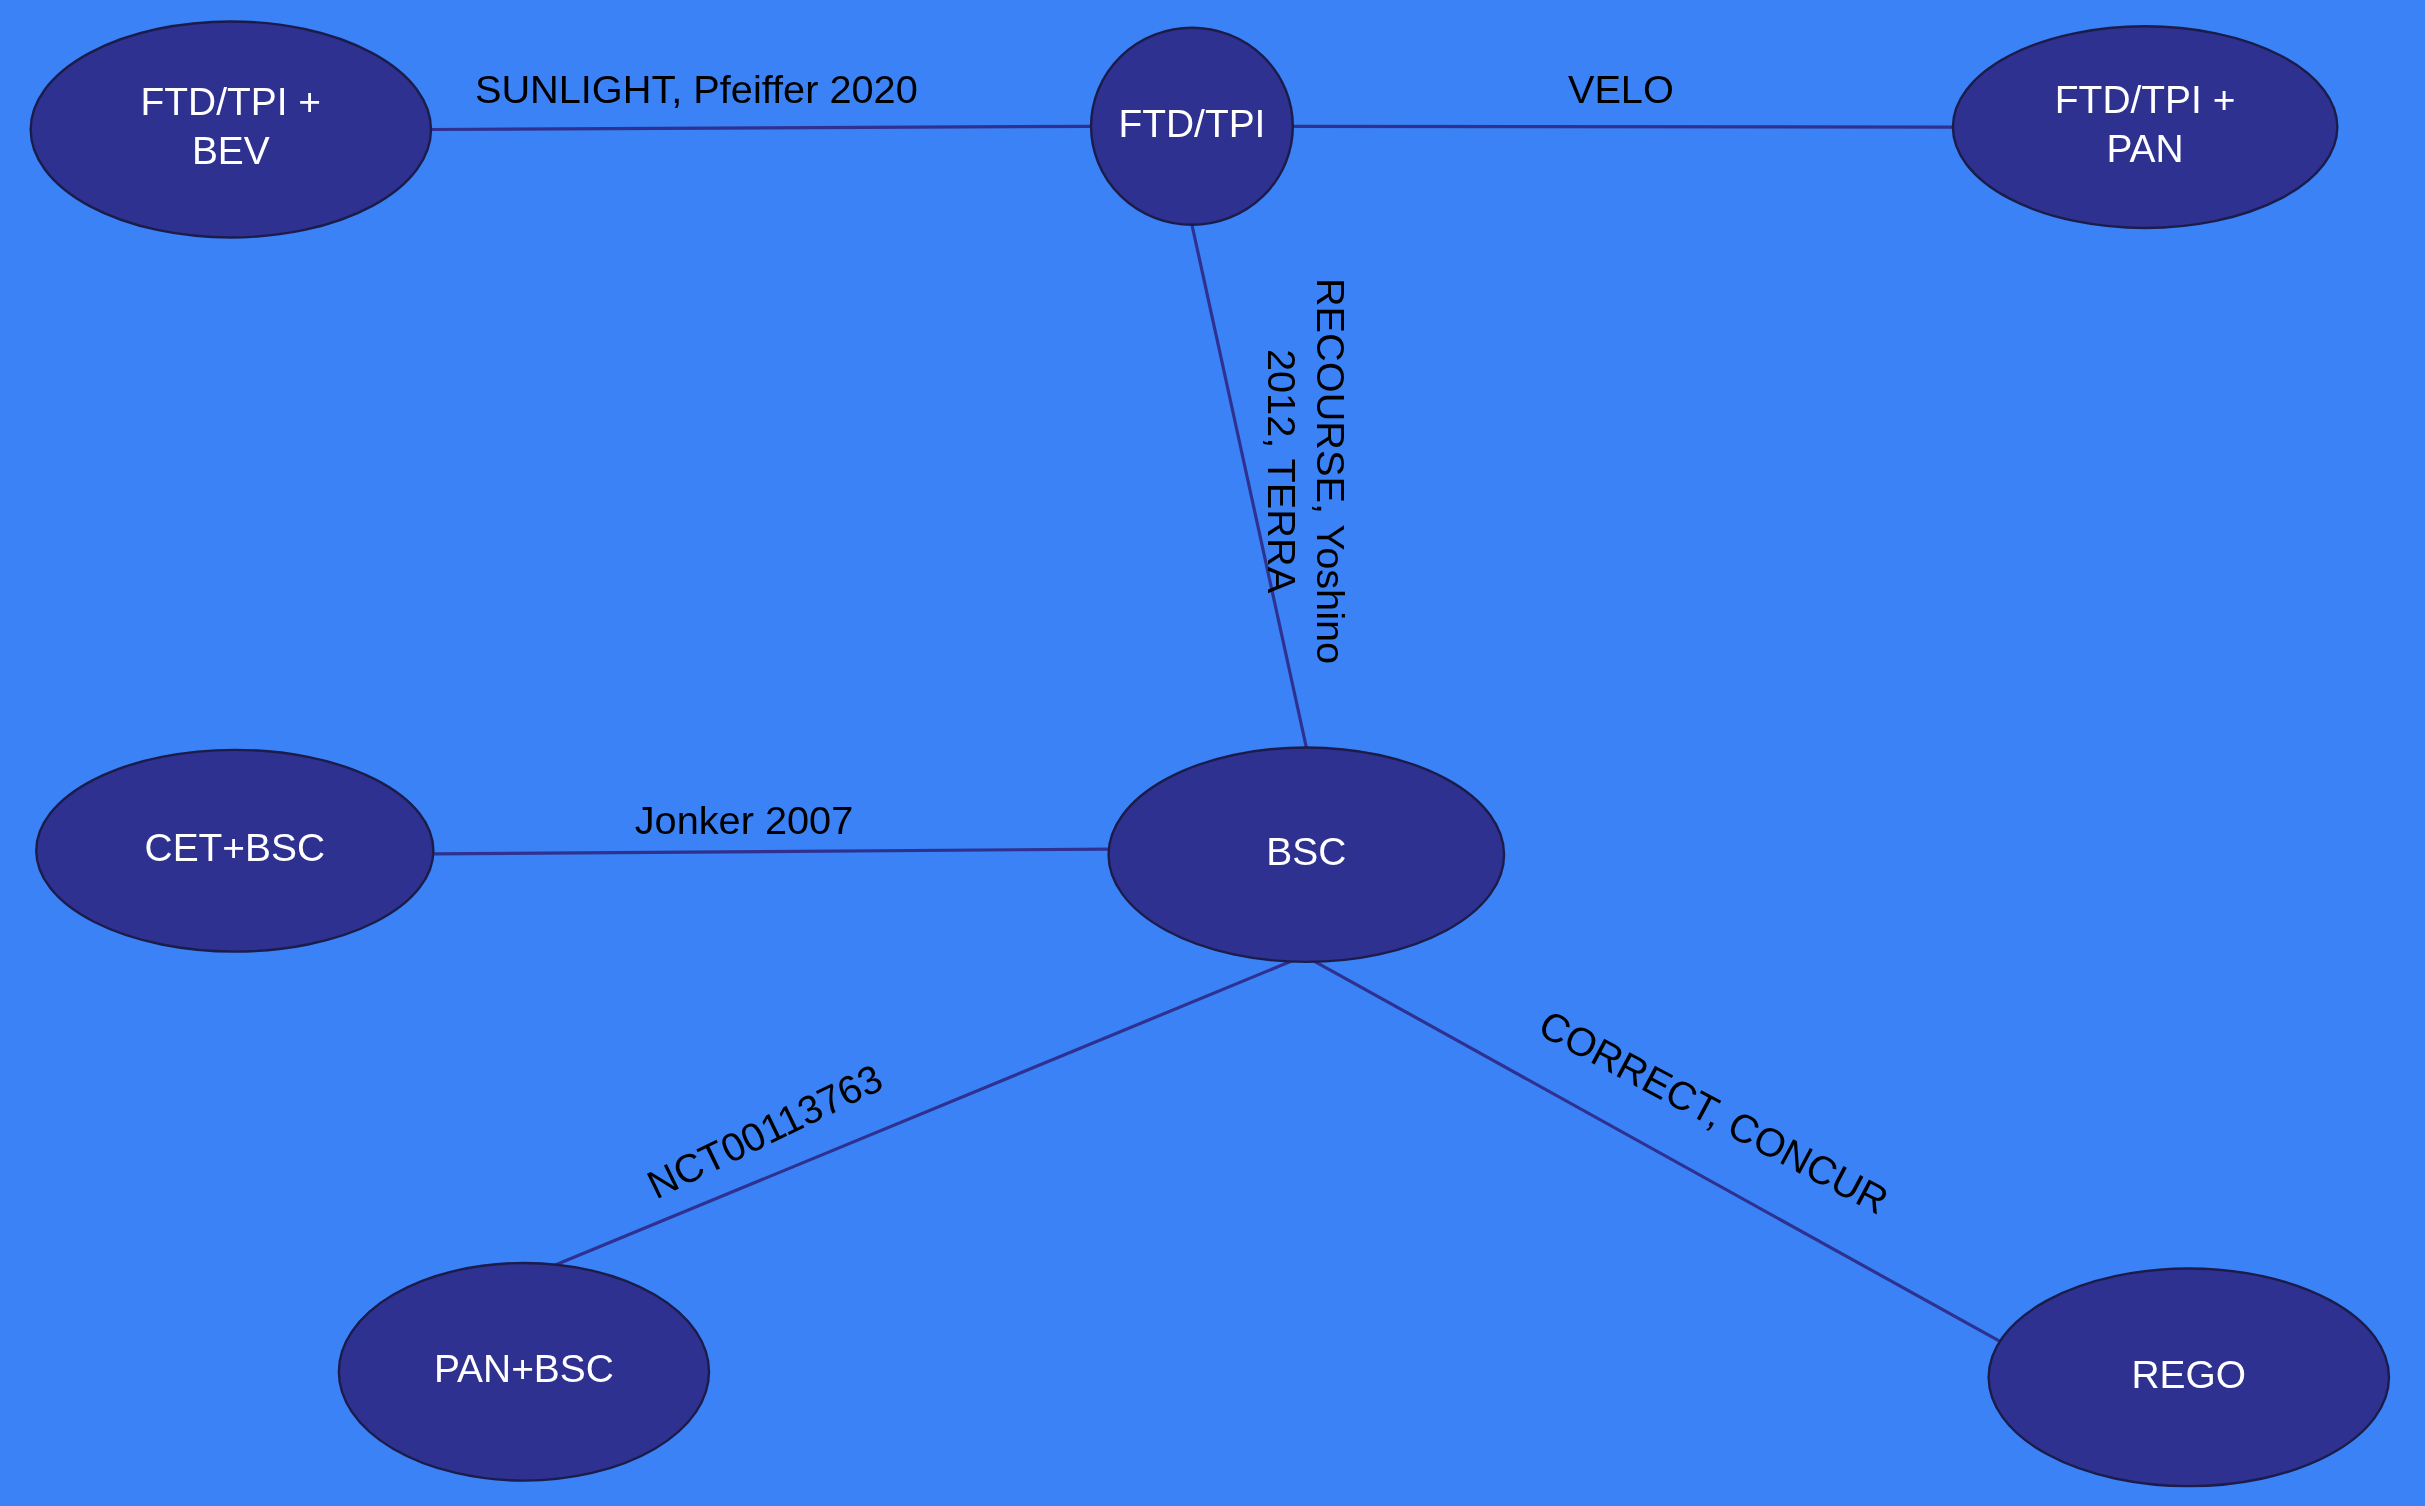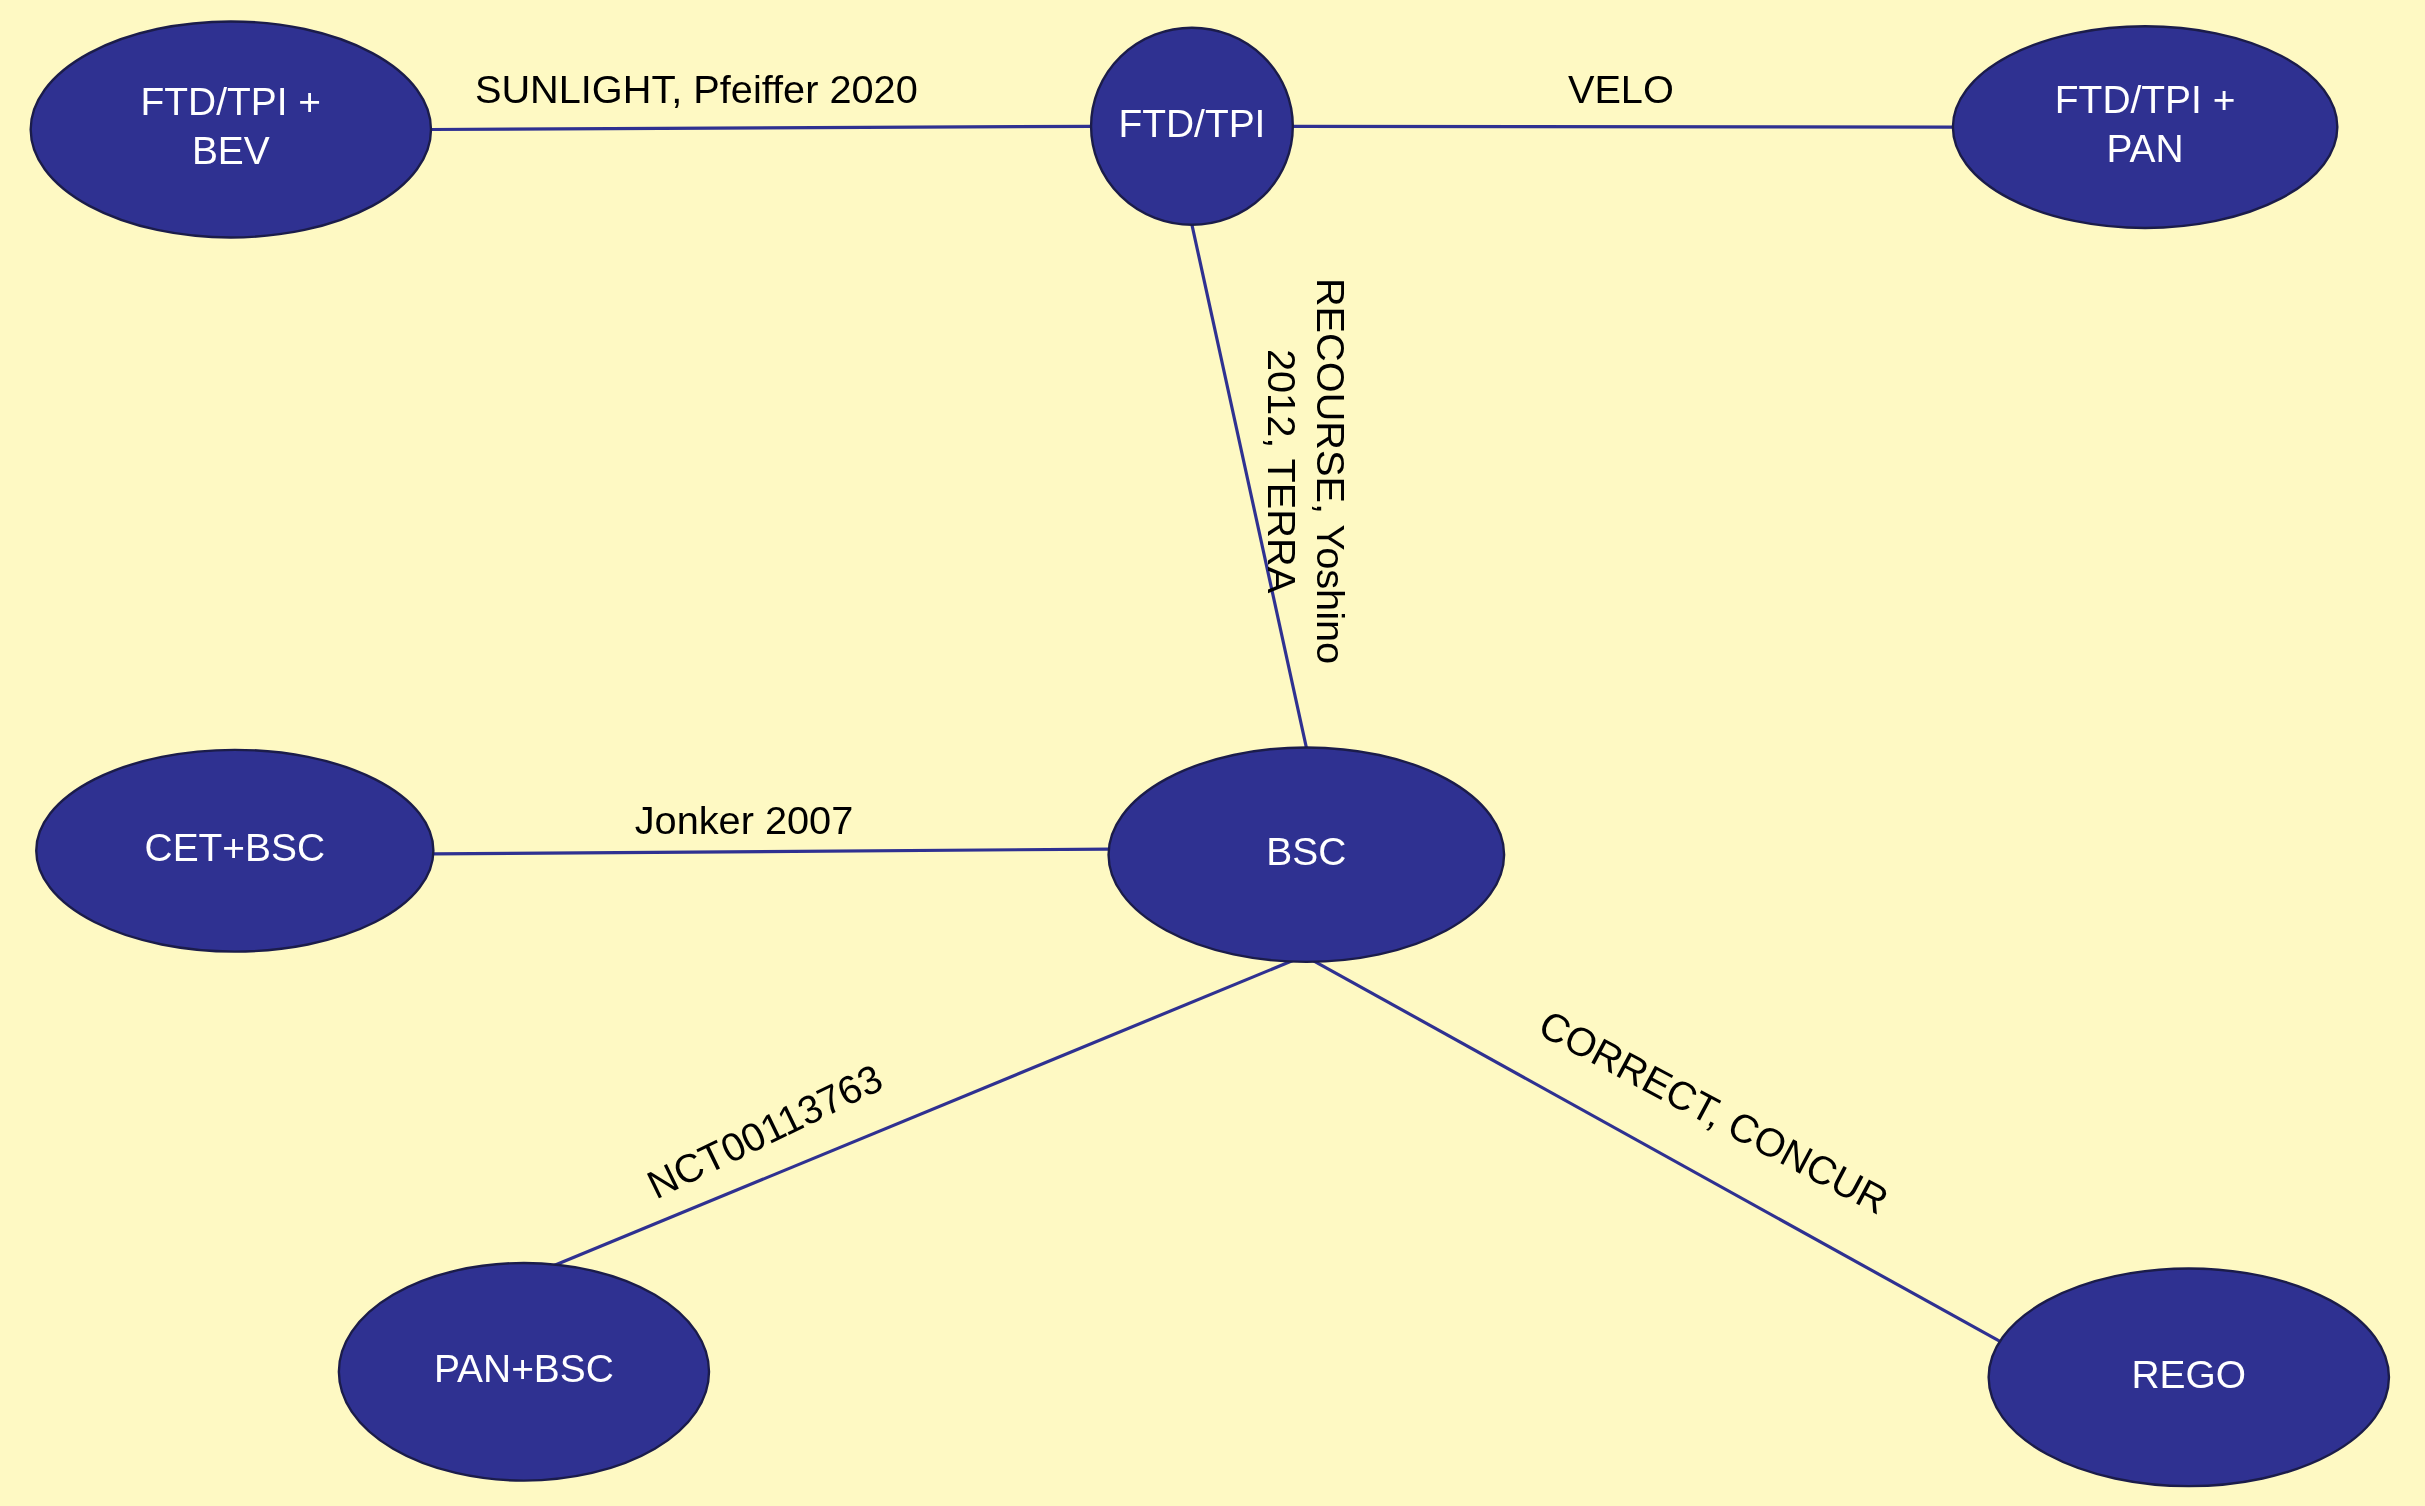--- a/index.html
+++ b/index.html
@@ -11,21 +11,21 @@
   body {
     width: 2426px;
     height: 1506px;
     font-family: "Liberation Sans", sans-serif;
     overflow: hidden;
   }
   #diagram-root {
     position: relative;
     width: 2426px;
     height: 1506px;
-    background: #fef9c3;
+    background: #3b82f6;
   }
   #graph-svg {
     position: absolute;
     top: 0;
     left: 0;
     width: 2426px;
     height: 1506px;
     display: block;
   }
   .node-ellipse {

